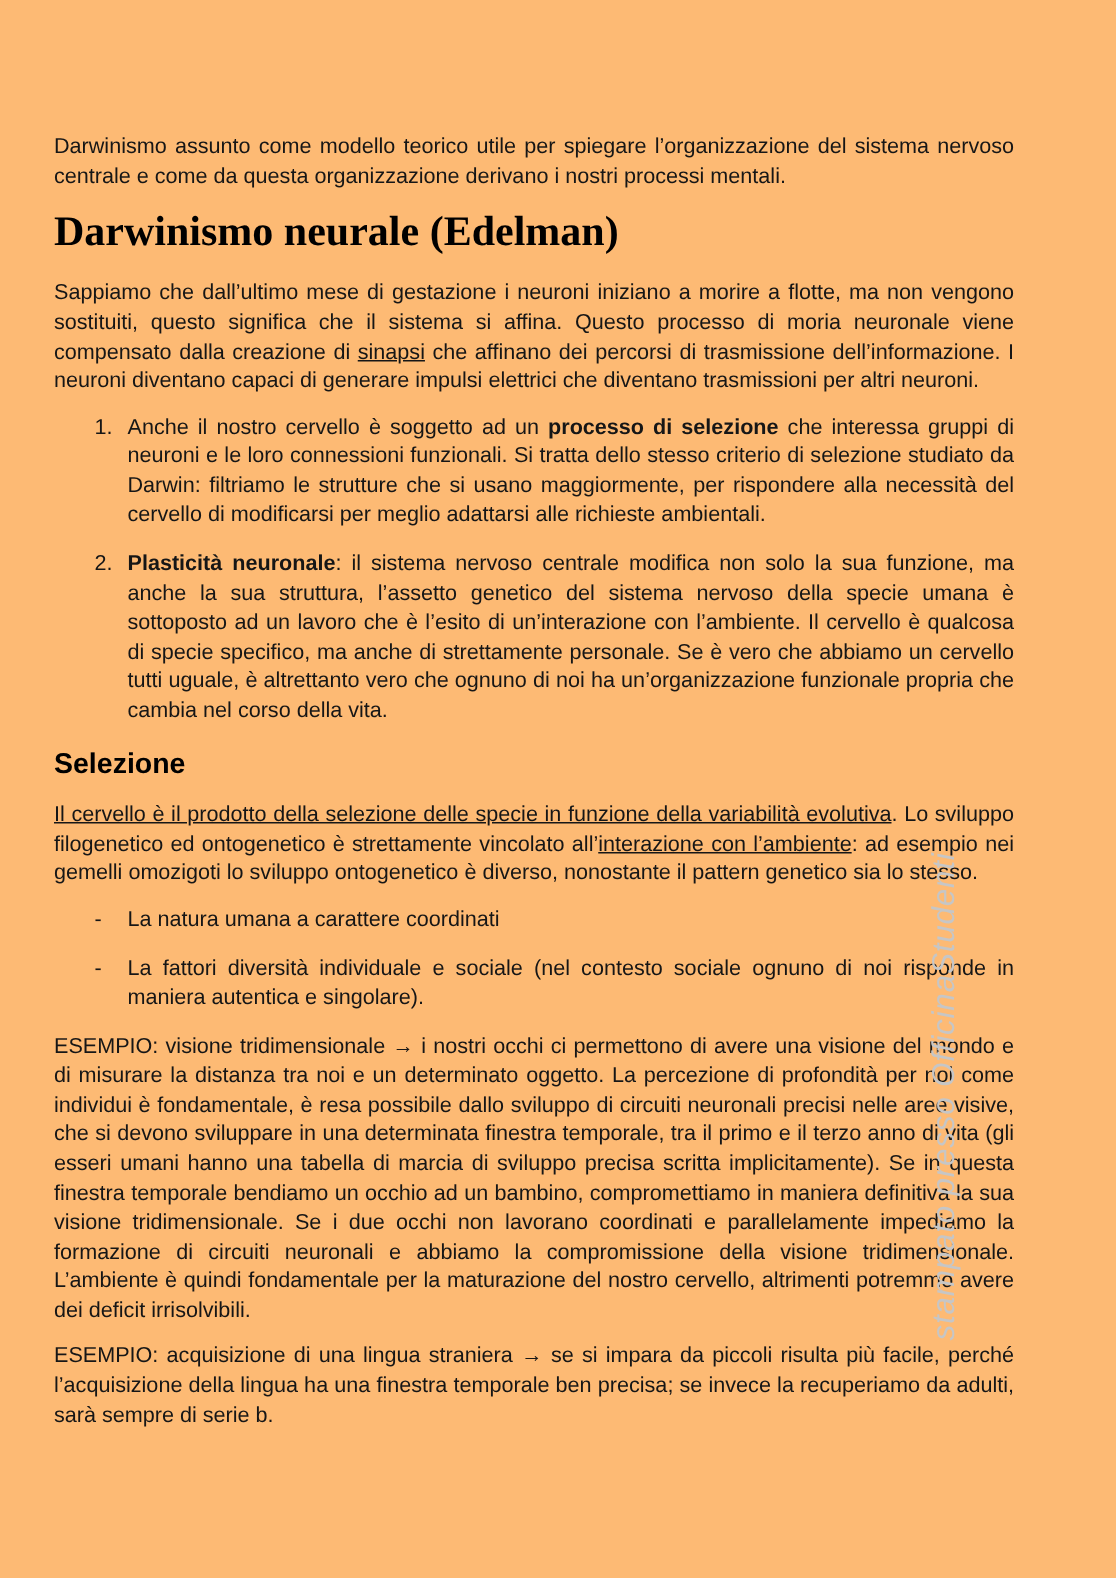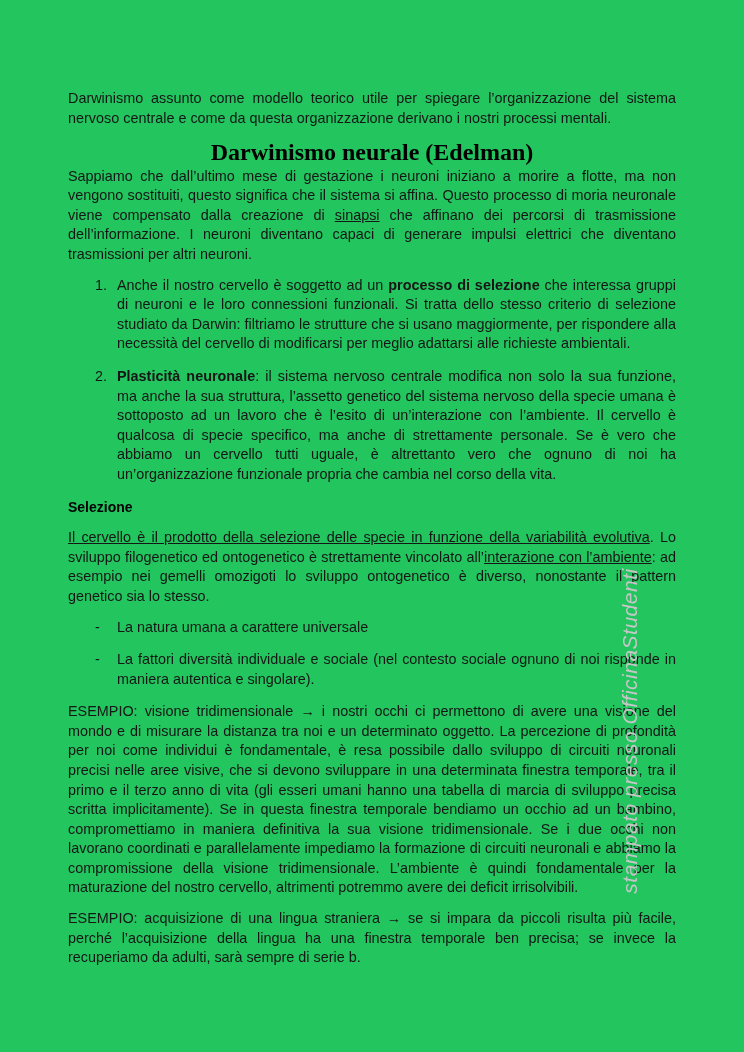--- a/index.html
+++ b/index.html
@@ -6,34 +6,34 @@
   body {
     width: 744px; height: 1052px;
     background: #ffffff;
     font-family: "Liberation Sans", sans-serif;
     color: #161616;
     position: relative;
     overflow: hidden;
   }
   .page {
     position: absolute; inset: 0;
-    padding: 89px 68px 0 68px;
+    padding: 89px 68px 0 36px;
     box-sizing: border-box;
-    background: #22c55e;
+    background: #fdba74;
   }
   .doc { font-size: 14.4px; line-height: 1.36; }
   .doc p.doc-p { margin: 0 0 11px 0; text-align: justify; }
   .doc h1.doc-h1 {
     font-family: "Liberation Serif", serif;
-    font-size: 24px; line-height: 1.15;
+    font-size: 28px; line-height: 1.15;
     font-weight: 700; color: #000000;
-    margin: 4px 0 0 0; text-align: center;
+    margin: 4px 0 15px 0; text-align: left;
   }
   .doc h2.doc-h2 {
-    font-size: 14px; line-height: 1.2;
+    font-size: 19px; line-height: 1.2;
     font-weight: 700; color: #000000;
     margin: 15px 0 12px 0; text-align: left;
   }
   .list-item { display: flex; margin: 0 0 13px 0; }
   .li-marker { flex: 0 0 22px; margin-left: 27px; }
   .li-text { flex: 1; text-align: justify; }
   .b { font-weight: 700; }
   .u { text-decoration: underline; }
   .watermark {
     position: absolute;
@@ -62,21 +62,21 @@
         <div class="li-text"><span>Anche il nostro cervello è soggetto ad un </span><span class="b">processo di selezione</span><span> che interessa gruppi di neuroni e le loro connessioni funzionali. Si tratta dello stesso criterio di selezione studiato da Darwin: filtriamo le strutture che si usano maggiormente, per rispondere alla necessità del cervello di modificarsi per meglio adattarsi alle richieste ambientali.</span></div>
       </div>
       <div class="list-item">
         <span class="li-marker">2.</span>
         <div class="li-text"><span class="b">Plasticità neuronale</span><span>: il sistema nervoso centrale modifica non solo la sua funzione, ma anche la sua struttura, l’assetto genetico del sistema nervoso della specie umana è sottoposto ad un lavoro che è l’esito di un’interazione con l’ambiente. Il cervello è qualcosa di specie specifico, ma anche di strettamente personale. Se è vero che abbiamo un cervello tutti uguale, è altrettanto vero che ognuno di noi ha un’organizzazione funzionale propria che cambia nel corso della vita.</span></div>
       </div>
       <h2 class="doc-h2"><span>Selezione</span></h2>
       <p class="doc-p"><span class="u">Il cervello è il prodotto della selezione delle specie in funzione della variabilità evolutiva</span><span>. Lo sviluppo filogenetico ed ontogenetico è strettamente vincolato all’</span><span class="u">interazione con l’ambiente</span><span>: ad esempio nei gemelli omozigoti lo sviluppo ontogenetico è diverso, nonostante il pattern genetico sia lo stesso.</span></p>
       <div class="list-item">
         <span class="li-marker">-</span>
-        <div class="li-text"><span>La natura umana a carattere universale</span></div>
+        <div class="li-text"><span>La natura umana a carattere coordinati</span></div>
       </div>
       <div class="list-item">
         <span class="li-marker">-</span>
         <div class="li-text"><span>La fattori diversità individuale e sociale (nel contesto sociale ognuno di noi risponde in maniera autentica e singolare).</span></div>
       </div>
       <p class="doc-p"><span>ESEMPIO: visione tridimensionale → i nostri occhi ci permettono di avere una visione del mondo e di misurare la distanza tra noi e un determinato oggetto. La percezione di profondità per noi come individui è fondamentale, è resa possibile dallo sviluppo di circuiti neuronali precisi nelle aree visive, che si devono sviluppare in una determinata finestra temporale, tra il primo e il terzo anno di vita (gli esseri umani hanno una tabella di marcia di sviluppo precisa scritta implicitamente). Se in questa finestra temporale bendiamo un occhio ad un bambino, compromettiamo in maniera definitiva la sua visione tridimensionale. Se i due occhi non lavorano coordinati e parallelamente impediamo la formazione di circuiti neuronali e abbiamo la compromissione della visione tridimensionale. L’ambiente è quindi fondamentale per la maturazione del nostro cervello, altrimenti potremmo avere dei deficit irrisolvibili.</span></p>
       <p class="doc-p"><span>ESEMPIO: acquisizione di una lingua straniera → se si impara da piccoli risulta più facile, perché l’acquisizione della lingua ha una finestra temporale ben precisa; se invece la recuperiamo da adulti, sarà sempre di serie b.</span></p>
     </div>
 </div>
 

